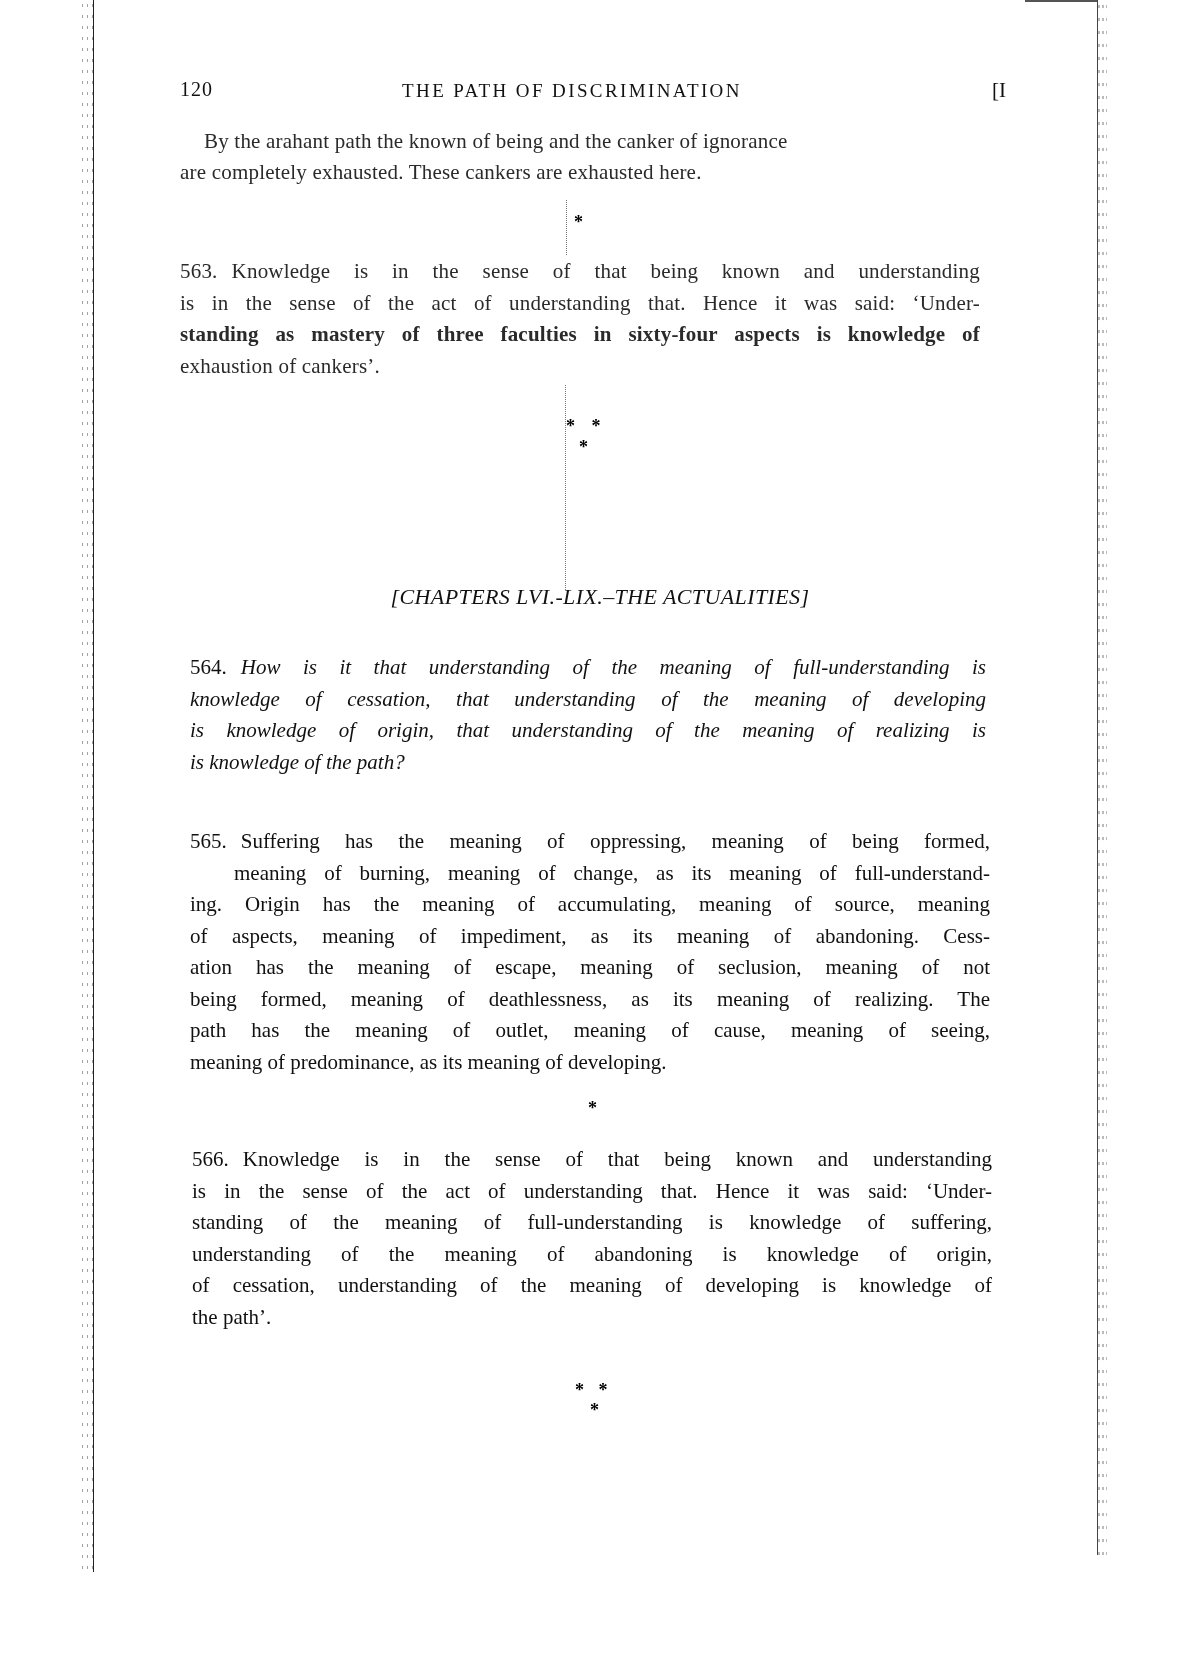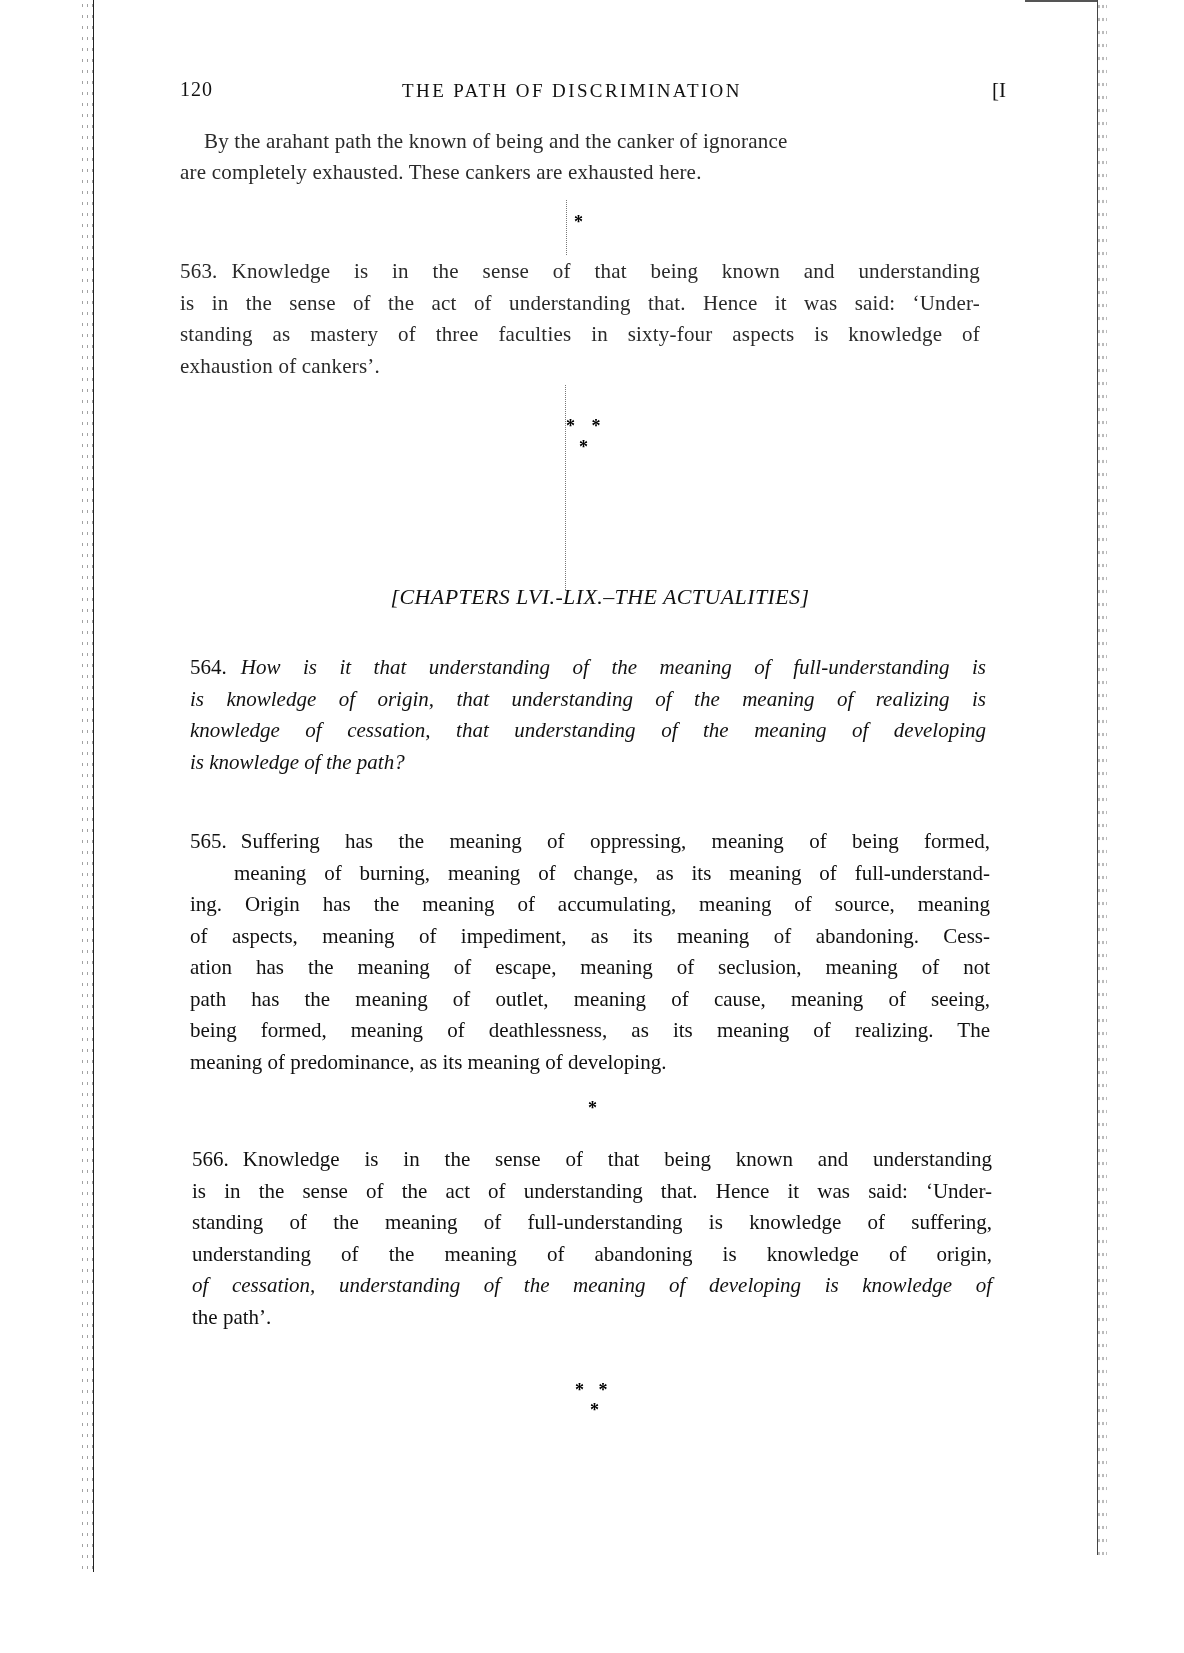--- a/index.html
+++ b/index.html
@@ -61,55 +61,55 @@
   <div class="para scan-faint" style="left:180px; top:157px; width:800px;">
     <div>are completely exhausted. These cankers are exhausted here.</div>
   </div>
 
   <div class="sep" style="left:574px; top:212px;">*</div>
   <div class="dotted-vert" style="left:566px; top:200px; height:55px;"></div>
 
   <div class="para scan-faint" style="left:180px; top:256px; width:800px;">
     <div style="text-align-last:justify;"><span class="num">563.</span><span>Knowledge is in the sense of that being known and understanding</span></div>
     <div style="text-align-last:justify;">is in the sense of the act of understanding that. Hence it was said: ‘Under-</div>
-    <div style="text-align-last:justify;">standing as mastery of three faculties in sixty-four aspects is knowledge of</div>
+    <div style="text-align-last:justify;font-weight:bold;">standing as mastery of three faculties in sixty-four aspects is knowledge of</div>
     <div>exhaustion of cankers’.</div>
   </div>
 
   <div class="sep" style="left:566px; top:416px; letter-spacing:6px;">* *</div>
   <div class="sep" style="left:579px; top:437px;">*</div>
   <div class="dotted-vert" style="left:565px; top:385px; height:205px;"></div>
 
   <div class="heading">[CHAPTERS LVI.-LIX.–THE ACTUALITIES]</div>
 
   <div class="para" style="left:190px; top:652px; width:796px;">
     <div style="text-align-last:justify;"><span class="num">564.</span><span class="italic">How is it that understanding of the meaning of full-understanding is</span></div>
+    <div class="italic" style="text-align-last:justify;">knowledge of cessation, that understanding of the meaning of developing</div>
     <div class="italic" style="text-align-last:justify;">is knowledge of origin, that understanding of the meaning of realizing is</div>
-    <div class="italic" style="text-align-last:justify;">knowledge of cessation, that understanding of the meaning of developing</div>
     <div class="italic">is knowledge of the path?</div>
   </div>
 
   <div class="para" style="left:190px; top:826px; width:800px;">
     <div style="text-align-last:justify;"><span class="num">565.</span><span>Suffering has the meaning of oppressing, meaning of being formed,</span></div>
     <div style="text-align-last:justify;margin-left:44px;">meaning of burning, meaning of change, as its meaning of full-understand-</div>
     <div style="text-align-last:justify;">ing. Origin has the meaning of accumulating, meaning of source, meaning</div>
     <div style="text-align-last:justify;">of aspects, meaning of impediment, as its meaning of abandoning. Cess-</div>
     <div style="text-align-last:justify;">ation has the meaning of escape, meaning of seclusion, meaning of not</div>
+    <div style="text-align-last:justify;">being formed, meaning of deathlessness, as its meaning of realizing. The</div>
     <div style="text-align-last:justify;">path has the meaning of outlet, meaning of cause, meaning of seeing,</div>
-    <div style="text-align-last:justify;">being formed, meaning of deathlessness, as its meaning of realizing. The</div>
     <div>meaning of predominance, as its meaning of developing.</div>
   </div>
 
   <div class="sep" style="left:588px; top:1098px;">*</div>
 
   <div class="para" style="left:192px; top:1144px; width:800px;">
     <div style="text-align-last:justify;"><span class="num">566.</span><span>Knowledge is in the sense of that being known and understanding</span></div>
     <div style="text-align-last:justify;">is in the sense of the act of understanding that. Hence it was said: ‘Under-</div>
     <div style="text-align-last:justify;">standing of the meaning of full-understanding is knowledge of suffering,</div>
     <div style="text-align-last:justify;">understanding of the meaning of abandoning is knowledge of origin,</div>
-    <div style="text-align-last:justify;font-style:italic;">of cessation, understanding of the meaning of developing is knowledge of</div>
+    <div style="text-align-last:justify;">of cessation, understanding of the meaning of developing is knowledge of</div>
     <div>the path’.</div>
   </div>
 
   <div class="sep" style="left:575px; top:1380px; letter-spacing:5px;">* *</div>
   <div class="sep" style="left:590px; top:1400px;">*</div>
 
 </div>
 
 </body></html>

